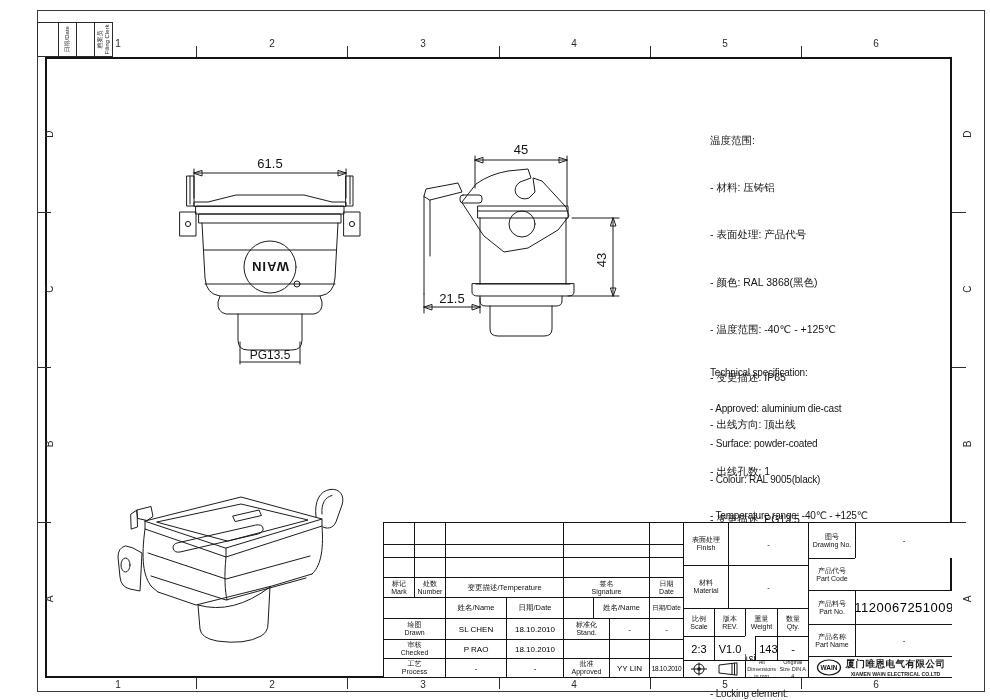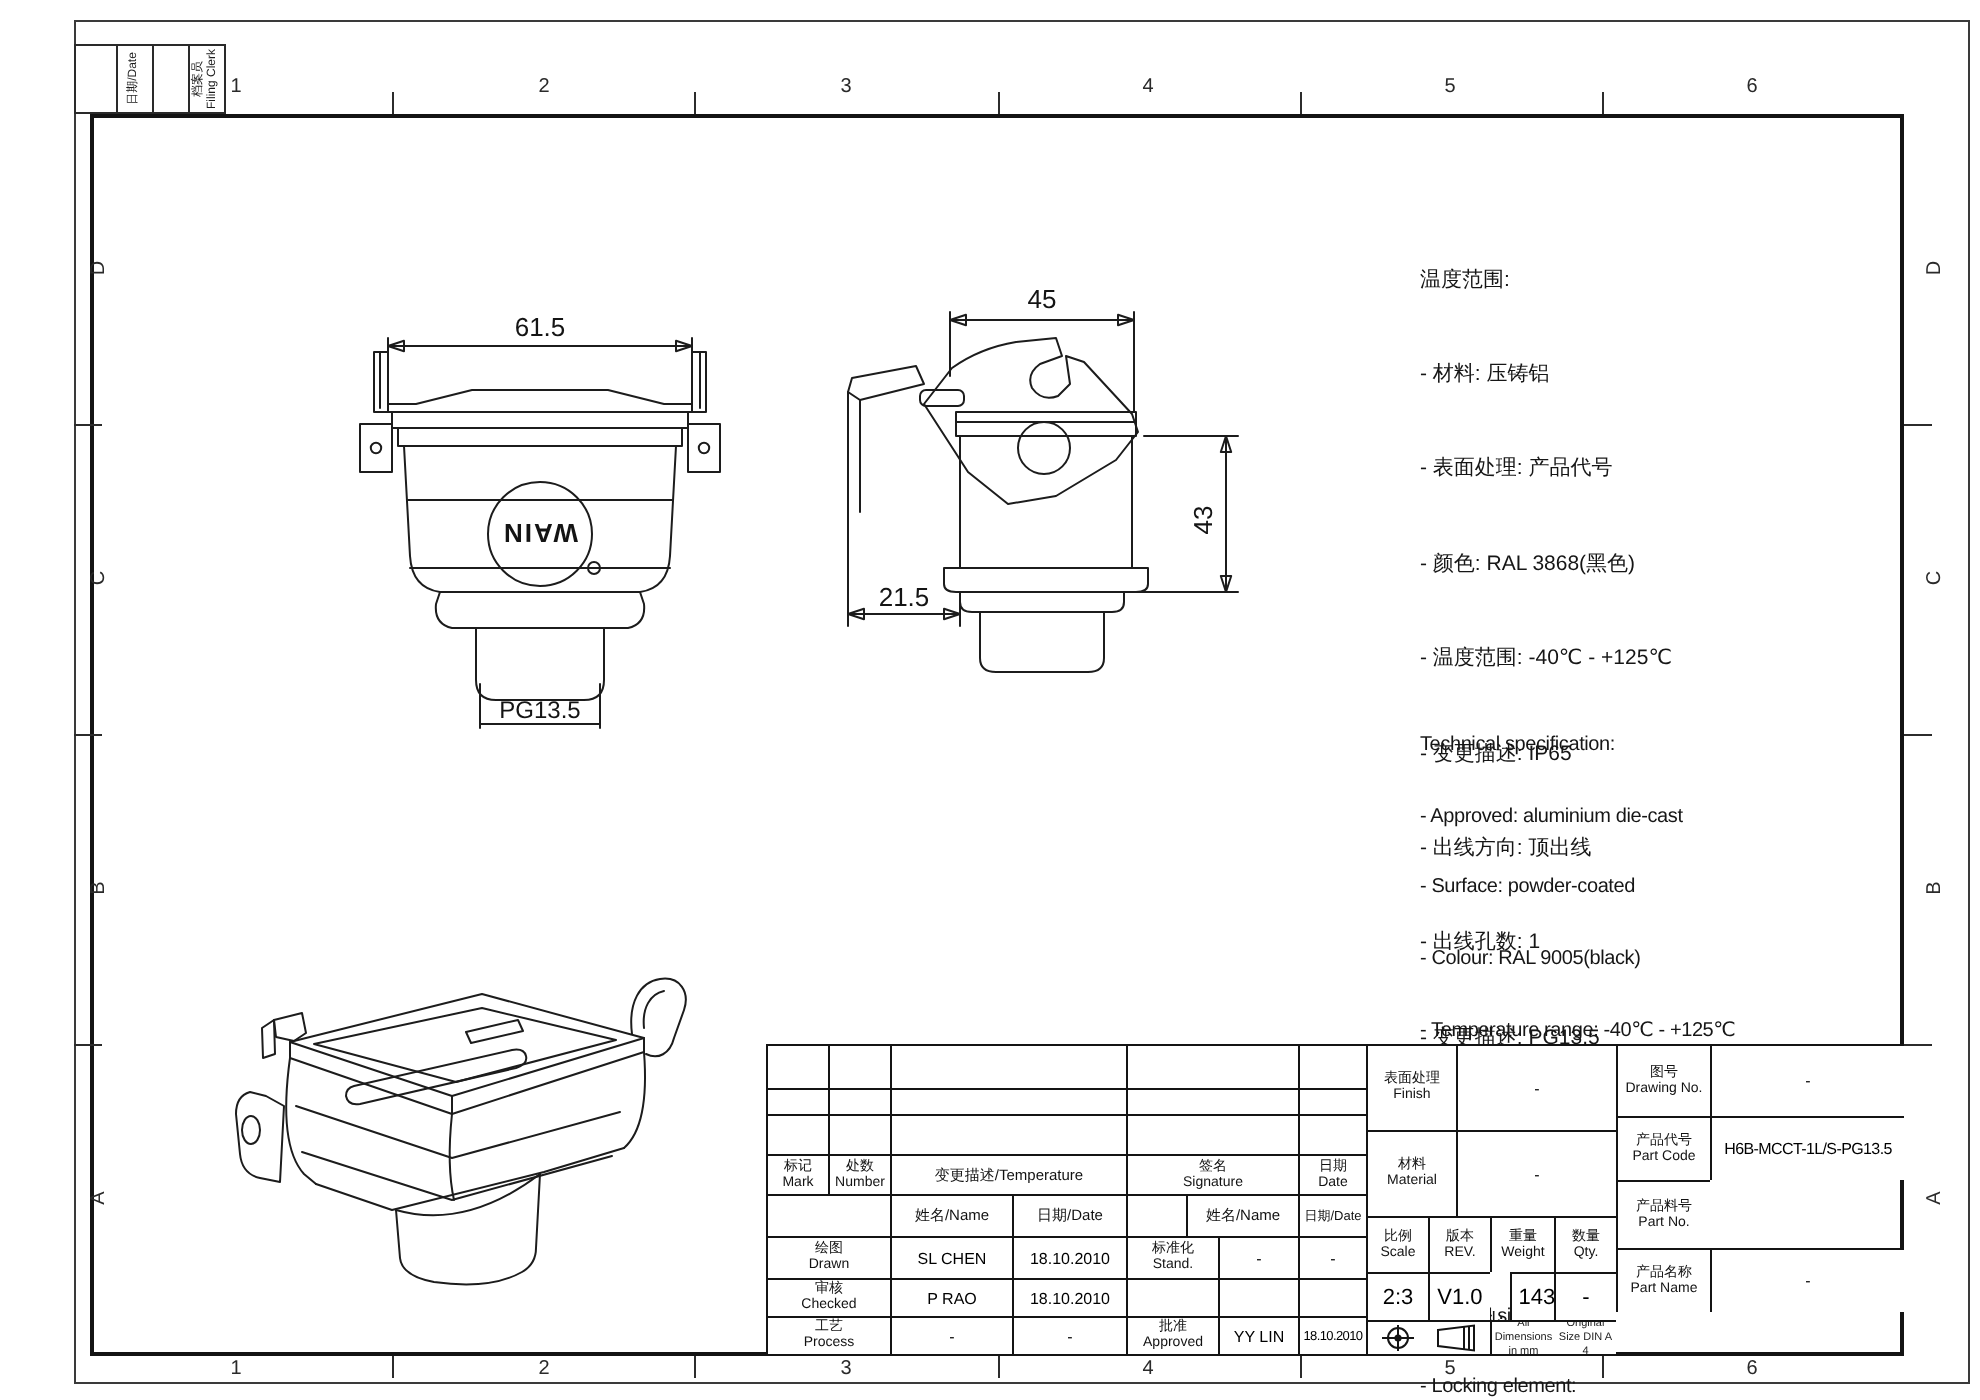--- a/index.html
+++ b/index.html
@@ -320,19 +320,29 @@
       <line x1="47.5" y1="1.1" x2="47.5" y2="12.9" style="stroke:#141414"></line>
     </svg>
   </div>
   <div class="cell note" style="left:362px;top:138px;width:63px;height:17px"><div>All Dimensions in mm</div><div>Original Size DIN A 4</div></div>
 
   <div class="cell lbl" style="left:425px;top:0;width:47px;height:36px">图号
 Drawing No.</div>
   <div class="cell val" style="left:472px;top:0;width:97px;height:36px">-</div>
   <div class="cell lbl" style="left:425px;top:36px;width:47px;height:32px">产品代号
 Part Code</div>
-  <div class="cell val" style="left:472px;top:36px;width:97px;height:32px;letter-spacing:-0.3px">H6B-MCCT-1L/S-PG13.5</div>
   <div class="cell lbl" style="left:425px;top:68px;width:47px;height:34px">产品料号
 Part No.</div>
+  <div class="cell val val-lg" style="left:472px;top:68px;width:97px;height:34px">1120067251009</div>
   <div class="cell lbl" style="left:425px;top:102px;width:47px;height:32px">产品名称
 Part Name</div>
   <div class="cell val" style="left:472px;top:102px;width:97px;height:32px">-</div>
+  <div class="cell company" style="left:425px;top:134px;width:144px;height:21px">
+    <svg width="26" height="17" viewBox="0 0 26 17">
+      <ellipse cx="13" cy="8.5" rx="11.5" ry="7.5" style="stroke:#141414;fill:none;stroke-width:1.2"></ellipse>
+      <text x="13" y="11" text-anchor="middle" style="font-size:6.5px;font-weight:bold;fill:#141414">WAIN</text>
+    </svg>
+    <div class="cotext">
+      <div class="co-cn">厦门唯恩电气有限公司</div>
+      <div class="co-en">XIAMEN WAIN ELECTRICAL CO.LTD</div>
+    </div>
+  </div>
 </div>
 
 </body></html>

